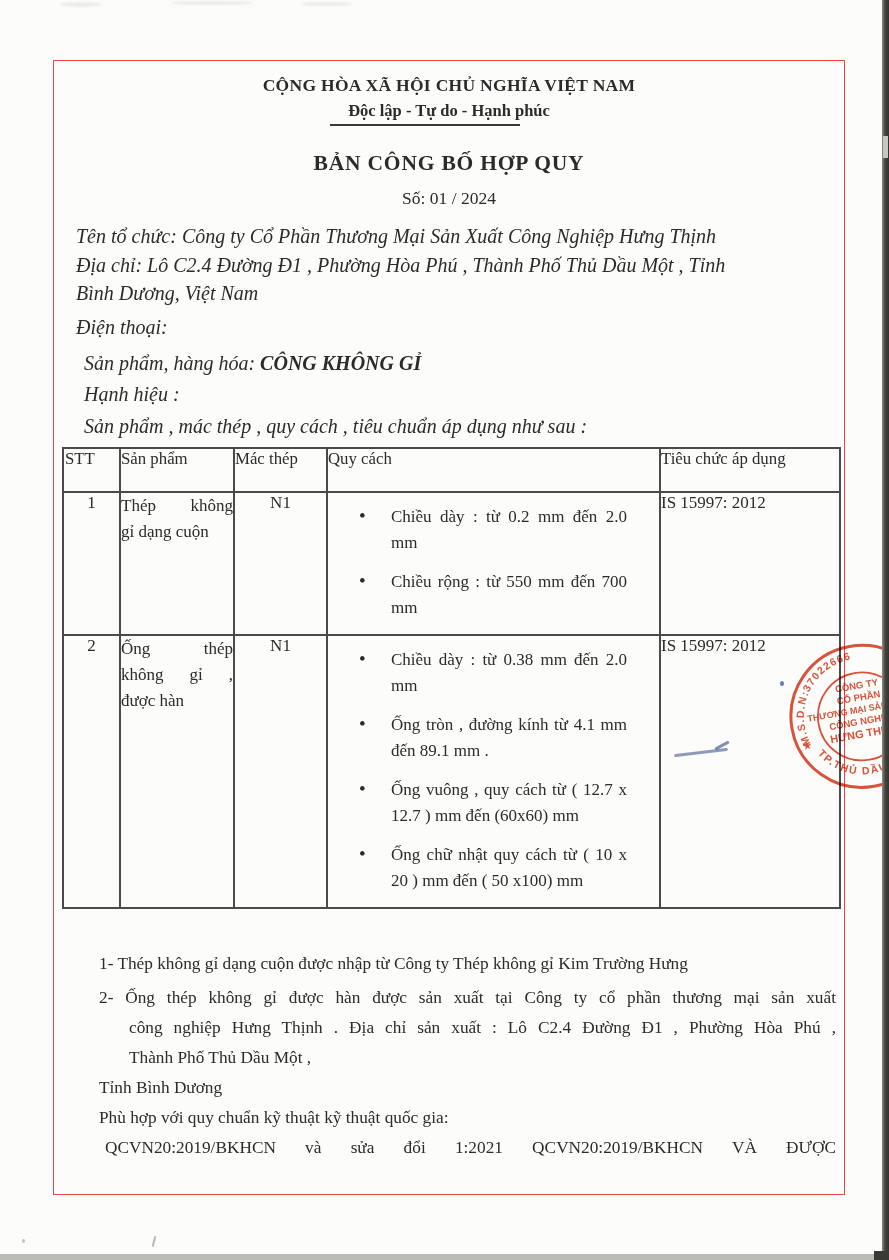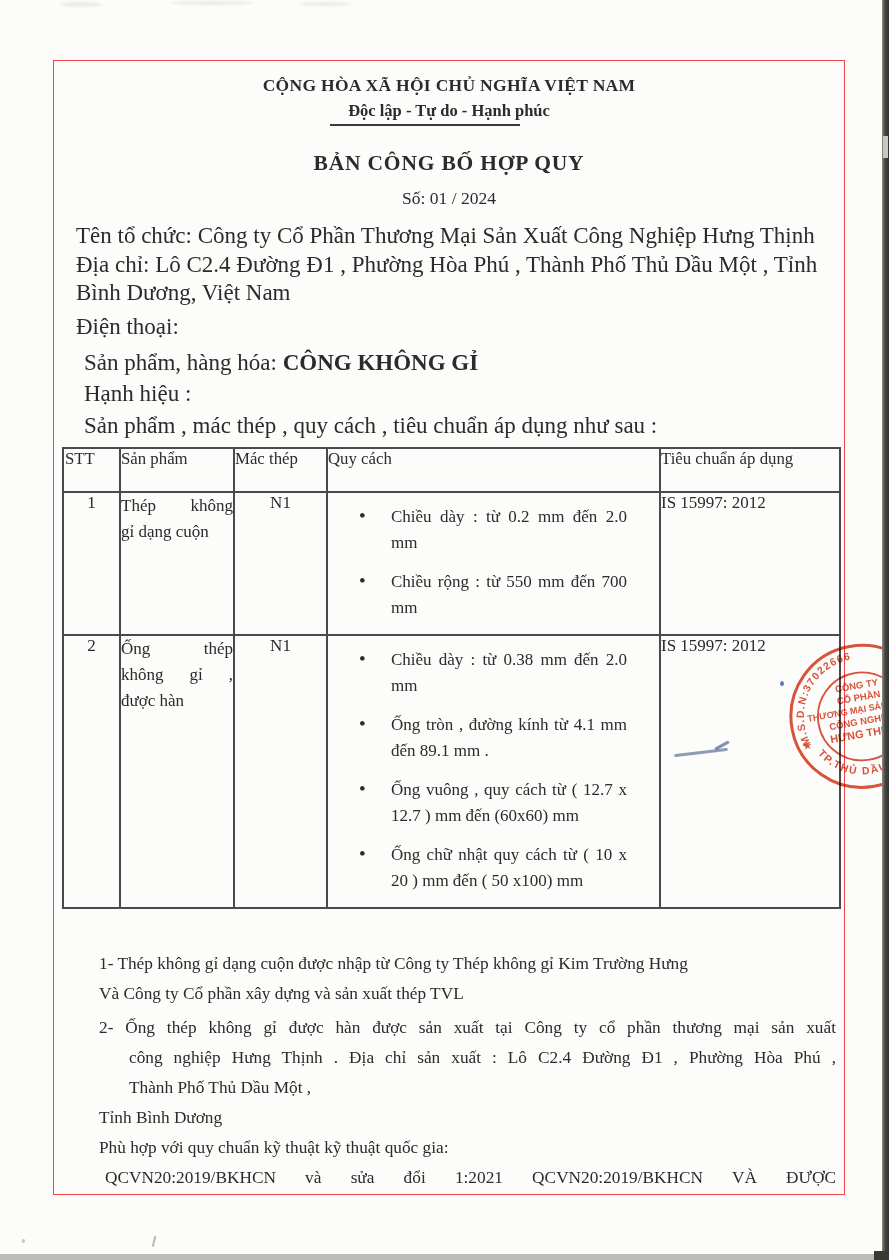--- a/index.html
+++ b/index.html
@@ -26,21 +26,21 @@
   .page{position:absolute;left:53px;top:60px;width:792px;height:1135px;
     border:1px solid #ef4444;box-sizing:border-box;background:transparent;}
   .center{text-align:center;}
   .nat1{margin:13px 0 0;font-size:17.5px;font-weight:bold;letter-spacing:.3px;line-height:22px;}
   .nat2-wrap{margin-top:5px;line-height:20px;}
   .nat2{display:inline-block;position:relative;font-size:16.5px;font-weight:bold;}
   .nat2::after{content:"";position:absolute;left:-18px;bottom:-5px;width:calc(100% - 12px);height:2px;background:#3a3a3a;}
   .doc-title{margin:30px 0 0;font-size:21.5px;font-weight:bold;letter-spacing:.8px;line-height:24px;}
   .doc-num{margin:13px 0 0;font-size:17.5px;line-height:21px;}
 
-  .info-line{font-size:23px;line-height:24px;margin:0;}
+  .info-line{font-size:20px;line-height:24px;margin:0;font-style:italic;}
   .org{margin:15px 14px 0 22px;}
   .addr1{margin:5px 0 0 22px;}
   .addr2{margin:4px 0 0 22px;}
   .phone{margin:10px 0 0 22px;}
   .product{margin:12px 0 0 30px;}
   .brand{margin:7px 0 0 30px;}
   .intro{margin:8px 0 0 30px;}
   .bold{font-weight:bold;}
 
   
@@ -117,21 +117,21 @@
         <col style="width:93px">
         <col style="width:333px">
         <col style="width:180px">
     </colgroup>
     <thead>
       <tr>
         <th class="c">STT</th>
         <th>Sản phẩm</th>
         <th>Mác thép</th>
         <th>Quy cách</th>
-        <th>Tiêu chuẩn áp dụng</th>
+        <th>Tiêu chức áp dụng</th>
       </tr>
     </thead>
     <tbody>
       <tr class="row1">
         <td class="stt">1</td>
         <td class="prod">
           <div>Thép không</div>
           <div>gỉ dạng cuộn</div>
         </td>
         <td class="grade">N1</td>
@@ -159,21 +159,20 @@
             <li>Ống chữ nhật quy cách từ ( 10 x 20 ) mm đến ( 50 x100) mm</li>
           </ul>
         </td>
         <td class="standard">IS 15997: 2012</td>
       </tr>
     </tbody>
   </table>
 
   <div class="notes">
     <div class="n1a">1- Thép không gỉ dạng cuộn được nhập từ Công ty Thép không gỉ Kim Trường Hưng</div>
-    <div class="n1b">Và Công ty Cổ phần xây dựng và sản xuất thép TVL</div>
     <div class="n2a">2- Ống thép không gỉ được hàn được sản xuất tại Công ty cổ phần thương mại sản xuất</div>
     <div class="n2b">công nghiệp Hưng Thịnh . Địa chỉ sản xuất : Lô C2.4 Đường Đ1 , Phường Hòa Phú ,</div>
     <div class="n2c">Thành Phố Thủ Dầu Một ,</div>
     <div class="prov">Tỉnh Bình Dương</div>
     <div class="conf">Phù hợp với quy chuẩn kỹ thuật kỹ thuật quốc gia:</div>
     <div class="std1">QCVN20:2019/BKHCN và sửa đổi 1:2021 QCVN20:2019/BKHCN VÀ ĐƯỢC</div>
   </div>
 </div>
 
 <svg class="seal" viewBox="0 0 176 176" xmlns="http://www.w3.org/2000/svg">

